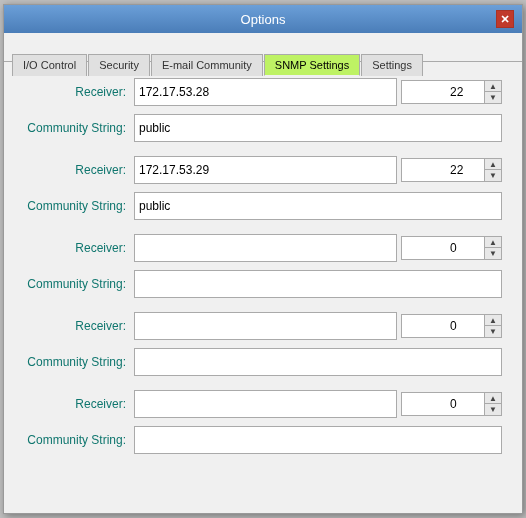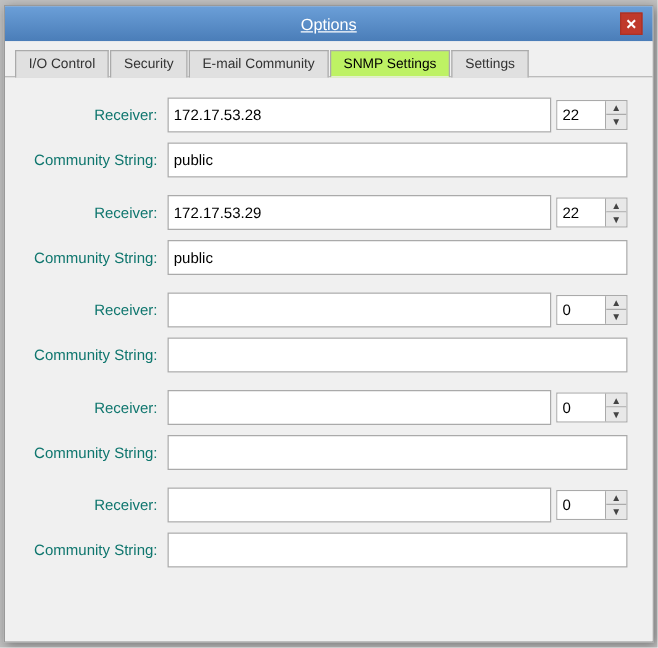--- a/index.html
+++ b/index.html
@@ -30,21 +30,20 @@
       align-items: center;
       justify-content: space-between;
       height: 28px;
       flex-shrink: 0;
     }
     .title-bar-title {
       font-size: 13px;
       font-weight: normal;
       flex: 1;
       text-align: center;
-      text-decoration: underline;
     }
     .close-btn {
       width: 18px;
       height: 18px;
       background: #c0392b;
       border: 1px solid #a93226;
       color: white;
       font-size: 11px;
       display: flex;
       align-items: center;
@@ -62,21 +61,21 @@
     }
     .tab {
       padding: 4px 10px;
       border: 1px solid #aaa;
       border-bottom: none;
       background: #e0e0e0;
       cursor: pointer;
       font-size: 11px;
       color: #333;
       position: relative;
-      top: 1px;
+      top: 15px;
     }
     .tab.active {
       background: #bef264;
       border-bottom: 1px solid #f0f0f0;
       z-index: 1;
       color: #000;
     }
     .content {
       flex: 1;
       padding: 16px 20px;
@@ -109,20 +108,21 @@
       padding: 2px 4px;
       font-size: 12px;
       outline: none;
       flex: 1;
     }
     .spinner-combined {
       display: flex;
       align-items: stretch;
       border: 1px solid #aaa;
       background: white;
+      padding-left: 44px;
     }
     .spinner-combined input {
       width: 38px;
       border: none;
       padding: 2px 4px;
       font-size: 12px;
       outline: none;
     }
     .spinner-buttons {
       display: flex;

